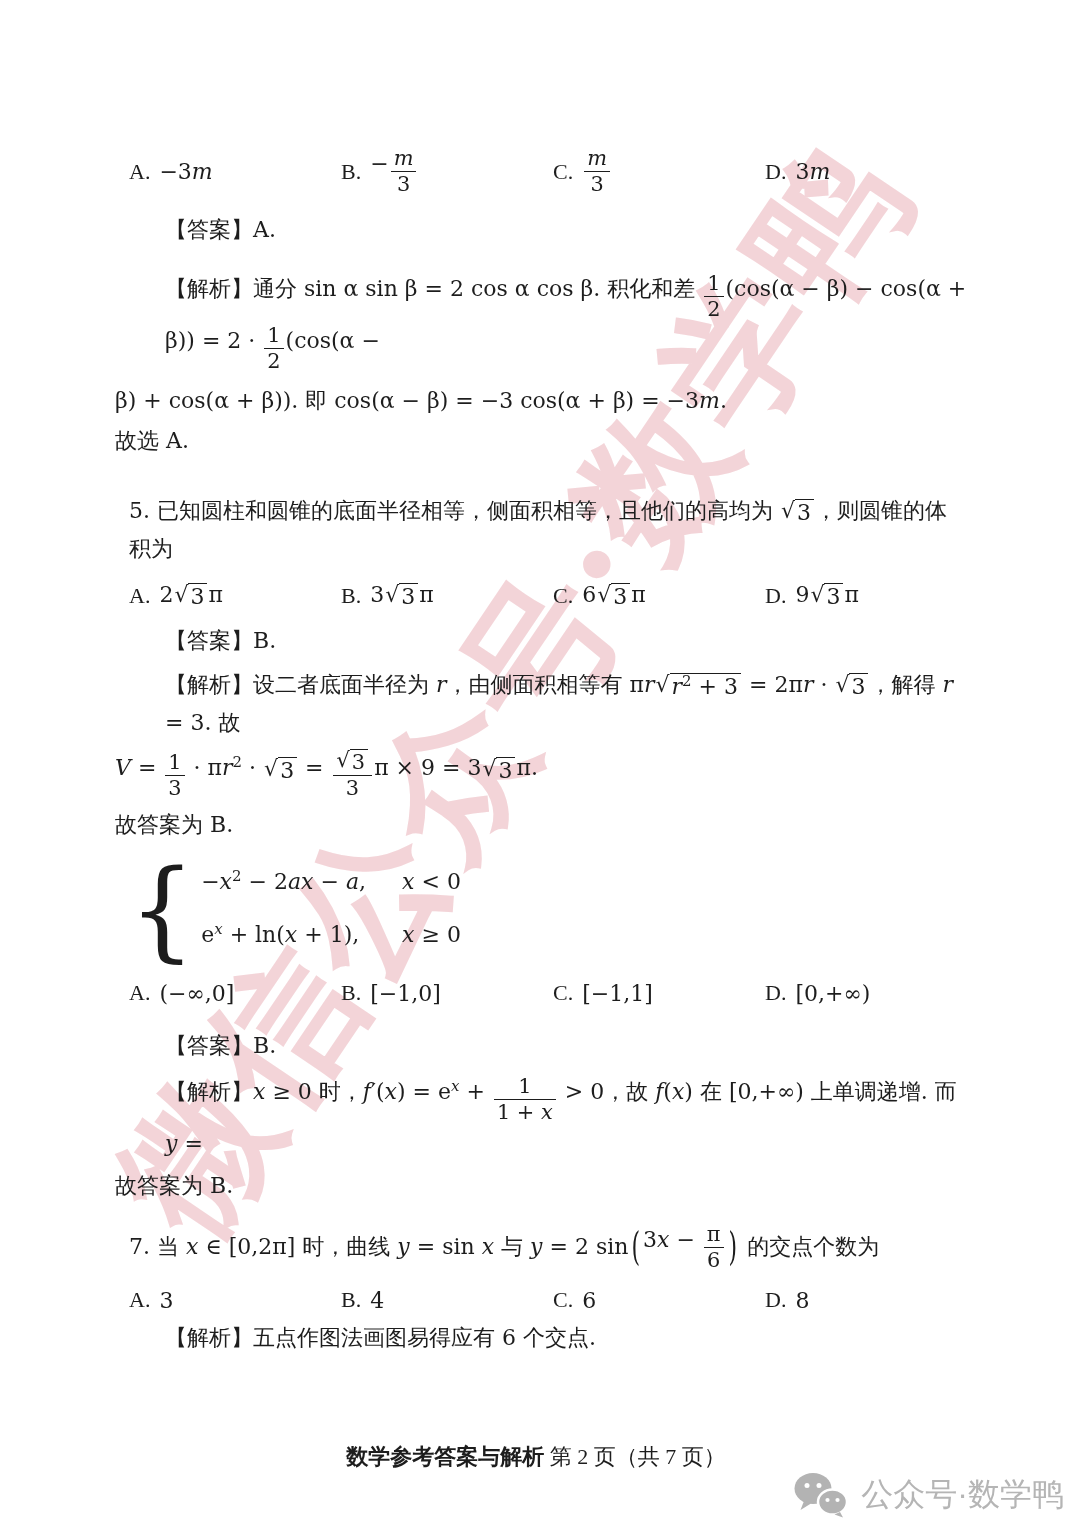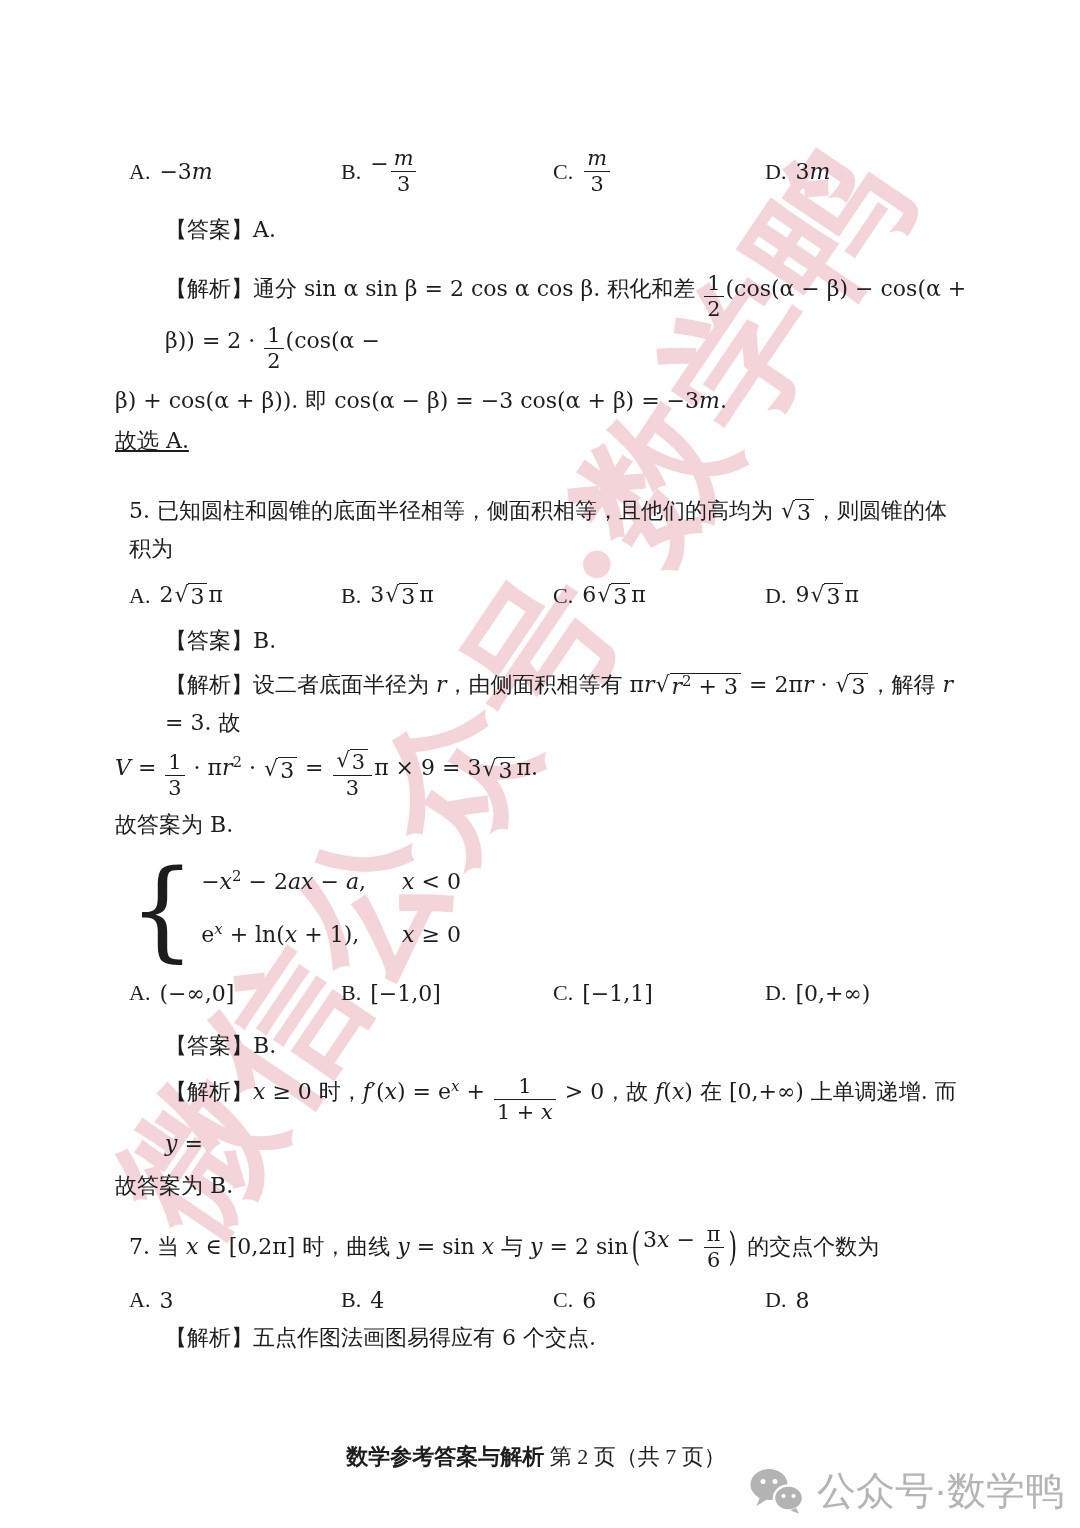--- a/index.html
+++ b/index.html
@@ -33,26 +33,26 @@
   
   .q6-row{display:flex;align-items:center;gap:10px;padding-left:14px;line-height:1.3;}
   .cases{display:inline-flex;align-items:center;gap:6px;}
   .cases-brace{font-size:104px;line-height:0.95;font-weight:300;
                transform:scaleY(1.05);font-family:"DejaVu Serif",serif;}
   .cases-grid{display:grid;grid-template-columns:auto auto;column-gap:36px;row-gap:24px;align-items:center;}
   
   .footer{position:absolute;left:0;right:8px;bottom:56px;text-align:center;z-index:1;font-size:22px;}
   .footer .ft-bold{font-weight:bold;}
   .badge{position:absolute;right:16px;bottom:10px;display:flex;align-items:center;gap:12px;
-         color:#b5b5b5;font-size:39px;z-index:1;font-family:"Liberation Sans","DejaVu Sans",sans-serif;}
+         color:#b5b5b5;font-size:32px;z-index:1;font-family:"Liberation Sans","DejaVu Sans",sans-serif;}
   
   .mt146{margin-top:146px;}.mt22{margin-top:22px;}.mt20{margin-top:32px;}
   .mt16{margin-top:16px;}.mt14{margin-top:14px;}.mt12{margin-top:12px;}
   .mt10{margin-top:21px;}.mt8{margin-top:8px;}.mt6{margin-top:6px;}
-  .mt4{margin-top:4px;}.mt2{margin-top:2px;text-decoration:underline;}
+  .mt4{margin-top:4px;}.mt2{margin-top:2px;}
 </style>
 </head>
 <body>
 
 <div class="page">
 
   <div class="watermark">微信公众号·数学鸭</div>
 
   <div class="content">
 

